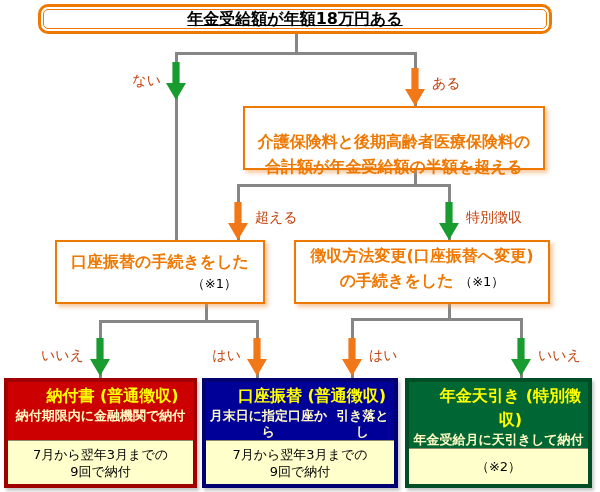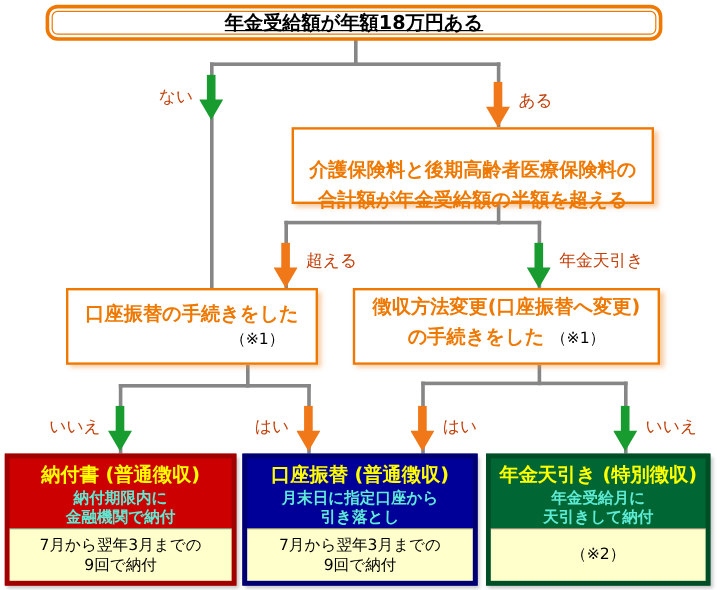--- a/index.html
+++ b/index.html
@@ -39,23 +39,23 @@
   #q4 { left:294px; top:240px; width:256px; height:64px; padding-top:1px; }
   .note-inline { color:#000; font-weight:normal; font-size:13px; }
 
   
   .rbox { position:absolute; top:378px; height:110px; border-width:4px; border-style:solid;
           box-shadow:2px 3px 3px rgba(0,0,0,.22); display:flex; flex-direction:column; }
   #r0 { left:4px;   width:193px; }
   #r1 { left:202px; width:196px; }
   #r2 { left:405px; width:187px; }
   .rtitle { color:var(--title-yellow,#ffff00); font-weight:bold; font-size:16px;
-            text-align:center; line-height:24px; margin-top:2px; }
-  .rbody  { color:#5eead4; font-weight:bold; font-size:13px; line-height:16px;
-            text-align:center; flex:1; display:flex; flex-direction:column; justify-content:center; }
+            text-align:center; line-height:24px; margin-top:2px;padding-left:24px; }
+  .rbody  { color:#fef9c3; font-weight:bold; font-size:13px; line-height:16px;
+            text-align:center; flex:1; display:flex; flex-direction:row; justify-content:center; }
   .rpanel { background:var(--panel-yellow,#ffffcc); height:44px; display:flex;
             flex-direction:column; justify-content:center; text-align:center;
             font-size:13px; line-height:17px; color:#000; border-top:1px solid rgba(0,0,0,.45); }
 </style>
 </head>
 <body>
 
 <div class="stage">
 
   <div class="line" style="left:295px;top:32px;width:3px;height:22px"></div>
@@ -80,21 +80,21 @@
   <div class="arrow orange" style="left:228px;top:202px"></div>
   <div class="arrow green" style="left:439px;top:202px"></div>
   <div class="arrow green" style="left:90px;top:338px"></div>
   <div class="arrow orange" style="left:247px;top:338px"></div>
   <div class="arrow orange" style="left:342px;top:338px"></div>
   <div class="arrow green" style="left:511px;top:338px"></div>
 
   <div class="lbl r" style="left:115px;top:72px;width:46px">ない</div>
   <div class="lbl" style="left:432px;top:75px">ある</div>
   <div class="lbl" style="left:255px;top:209px">超える</div>
-  <div class="lbl" style="left:466px;top:209px">年金天引き</div>
+  <div class="lbl" style="left:466px;top:209px">特別徴収</div>
   <div class="lbl r" style="left:36px;top:347px;width:48px">いいえ</div>
   <div class="lbl r" style="left:199px;top:347px;width:42px">はい</div>
   <div class="lbl" style="left:369px;top:347px">はい</div>
   <div class="lbl" style="left:538px;top:347px">いいえ</div>
 
   <div class="topbox">
     <div class="topbox-inner">年金受給額が年額18万円ある</div>
   </div>
 
   <div class="qbox" id="q2">

